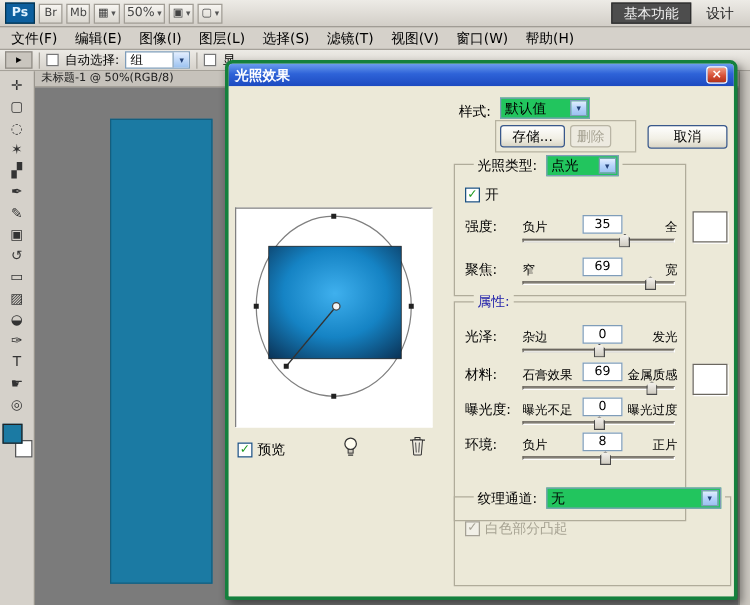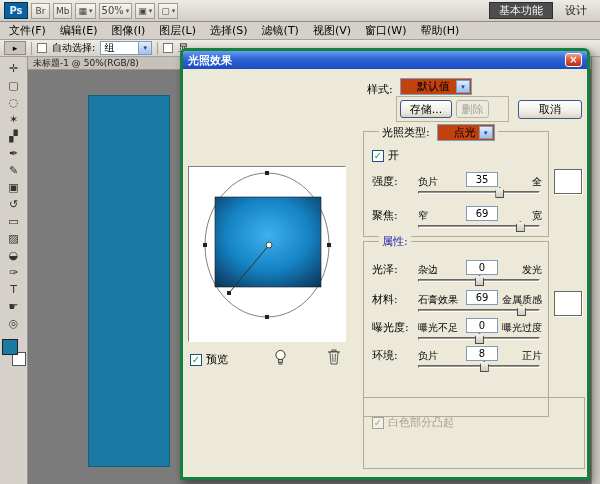--- a/index.html
+++ b/index.html
@@ -48,21 +48,21 @@
   .dlg-title{height:18px;background:linear-gradient(180deg,#6B9CEF 0%,#2E63D8 45%,#1C4AC0 100%);color:#fff;font-weight:bold;font-size:11px;display:flex;align-items:center;padding:0 5px;border-radius:3px 3px 0 0}
   .dlg-close{margin-left:auto;width:17px;height:14px;background:linear-gradient(#F2A086,#D75037 55%,#B03018);border:1px solid #FFF;border-radius:3px;color:#fff;font-size:10px;line-height:1;display:flex;align-items:center;justify-content:center}
   .dlg-body{position:absolute;left:0;top:18px;right:0;bottom:0;background:#ECE9D8}
   .abs{position:absolute}
 
   .xp-btn{position:absolute;height:19px;background:linear-gradient(#FEFEFE,#F1EFE5 60%,#D9D5C5);border:1px solid #39588C;border-radius:3px;font-size:11px;display:flex;align-items:center;justify-content:center}
   .xp-btn.default{box-shadow:inset 0 0 0 1px #8CA9DB}
   .xp-btn.disabled{color:#A7A393;border-color:#B9B5A5;background:#EDEAE0;box-shadow:none}
   .save-frame{position:absolute;left:213px;top:27px;width:113px;height:26px;border:1px solid #B6B2A0}
 
-  .xp-select{height:17px;background:#c2410c;border:1px solid #7F9DB9;display:inline-flex;font-size:11px;padding-left:16px;position:relative}
+  .xp-select{height:17px;background:#22c55e;border:1px solid #7F9DB9;display:inline-flex;font-size:11px;padding-left:3px;position:relative}
   .xp-select .sel-val{flex:1;overflow:hidden;white-space:nowrap}
   .xp-select .dd{position:absolute;right:1px;top:1px;bottom:1px;width:14px;background:linear-gradient(#E3EEFF,#B6D4FB 50%,#9CC2F0);border:1px solid #7F9DB9;display:flex;align-items:center;justify-content:center}
   .xp-select .dd::after{content:"▾";font-size:7px;color:#23427A}
 
   .fs{position:absolute;border:1px solid #B0AC9A}
   .fs-legend{position:absolute;top:-8px;left:15px;background:#ECE9D8;padding:0 3px;font-size:11px;display:flex;gap:7px;align-items:center;white-space:nowrap}
   .legend-blue{color:#2222AA}
 
   .cb{width:12px;height:12px;background:#fff;border:1px solid #1C5180;display:inline-flex;align-items:center;justify-content:center;font-size:10px;line-height:1;color:#1E9A1E;font-weight:bold;flex:none}
   .cb.dis{border-color:#A5A195;background:#F2F0E8;color:#A5A195}
@@ -296,20 +296,27 @@
           <span class="s-max">正片</span>
           <div class="s-track">
               <div class="s-thumb" style="left:54%"></div>
             </div>
         </div>
       </div>
       <div class="color-swatch" style="left:371px;top:222px"></div>
 
       
       <div class="fs" style="left:180px;top:328px;width:222px;height:72px">
+        <div class="fs-legend">
+          <span>纹理通道:</span>
+          <div class="xp-select" style="width:140px">
+            <span class="sel-val">无</span>
+            <span class="dd"></span>
+          </div>
+        </div>
         <div class="cb-row dis" style="left:8px;top:17px">
           <span class="cb dis">✓</span>
           <span>白色部分凸起</span>
         </div>
       </div>
 
     </div>
   </div>
 </div>
 

